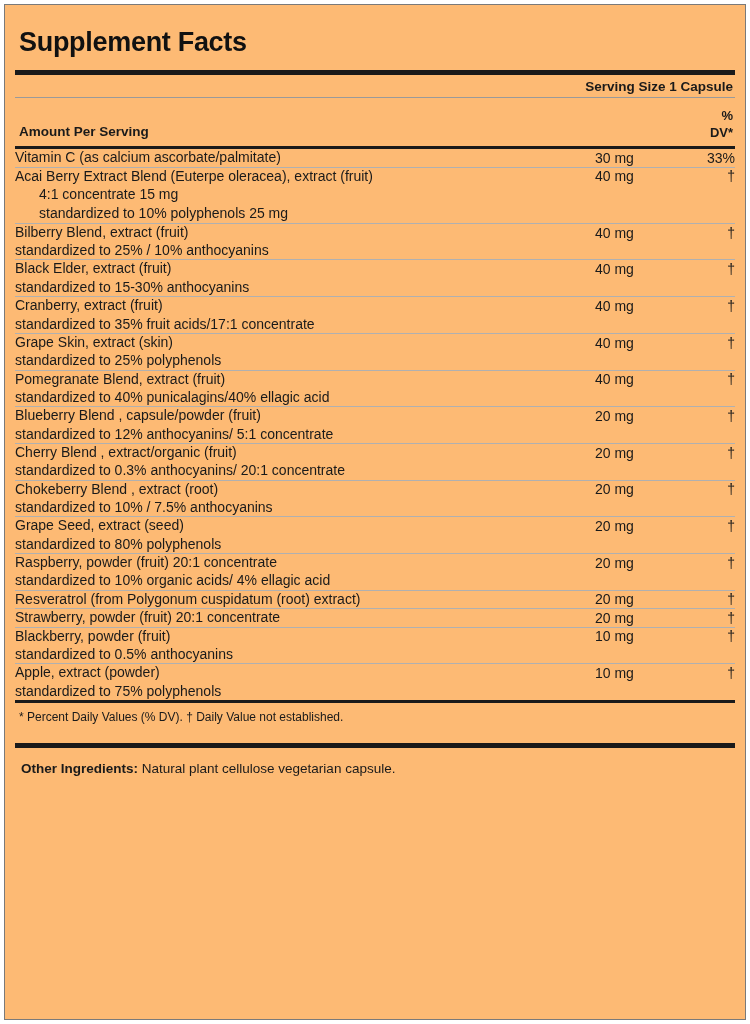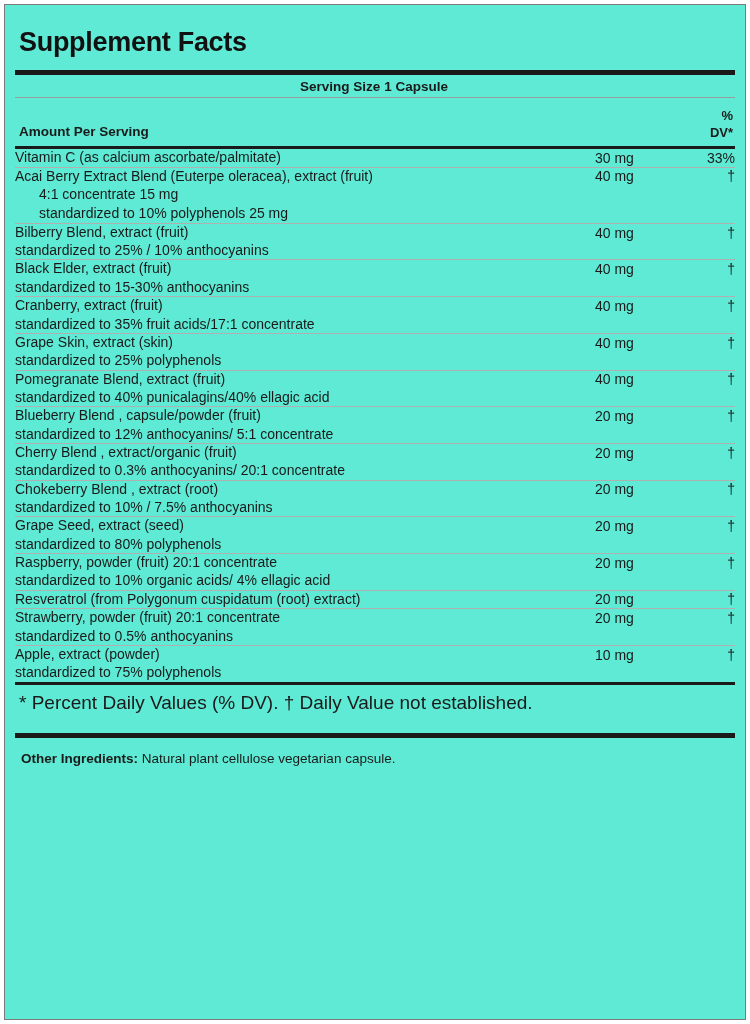--- a/index.html
+++ b/index.html
@@ -15,21 +15,21 @@
     color: #1a1a1a;
     position: relative;
   }
   .panel {
     position: absolute;
     left: 4px;
     top: 4px;
     width: 742px;
     height: 1016px;
     border: 1px solid #7a7a7a;
-    background: #5eead4;
+    background: #fdba74;
     padding: 0 10px;
   }
   .title {
     font-size: 27px;
     font-weight: bold;
     letter-spacing: -0.3px;
     margin: 22px 0 0 4px;
     color: #111;
   }
   .rule-heavy {
@@ -39,21 +39,21 @@
   }
   .rule-med {
     height: 3px;
     background: #1a1a1a;
   }
   .rule-thin {
     height: 1px;
     background: #9a9a9a;
   }
   .serving-line {
-    text-align: center;
+    text-align: right;
     font-size: 13.5px;
     font-weight: bold;
     padding: 4px 2px 3px 0;
   }
   .amount-head {
     display: flex;
     align-items: flex-end;
     justify-content: space-between;
     padding: 2px 2px 4px 4px;
     min-height: 48px;
@@ -104,21 +104,21 @@
   td.sub {
     padding: 1px 4px 5px 28px;
     line-height: 1.3;
   }
   .sub-inline {
     display: block;
     padding-left: 24px;
     line-height: 1.35;
   }
   .footnote {
-    font-size: 19px;
+    font-size: 12px;
     padding: 7px 2px 7px 4px;
   }
   .other {
     font-size: 13.5px;
     padding: 12px 2px 0 6px;
     line-height: 1.35;
   }
   .other b { font-weight: bold; text-align: right; }
 </style>
 </head>
@@ -259,20 +259,25 @@
         <td class="amt">20 mg</td>
         <td class="dv">†</td>
       </tr>
 
       <tr class="nutrient">
         <td class="name">Strawberry, powder (fruit) 20:1 concentrate</td>
         <td class="amt">20 mg</td>
         <td class="dv">†</td>
       </tr>
 
+      <tr class="nutrient">
+        <td class="name">Blackberry, powder (fruit)</td>
+        <td class="amt">10 mg</td>
+        <td class="dv">†</td>
+      </tr>
       <tr>
         <td colspan="3" class="sub">standardized to 0.5% anthocyanins</td>
       </tr>
 
       <tr class="nutrient">
         <td class="name">Apple, extract (powder)</td>
         <td class="amt">10 mg</td>
         <td class="dv">†</td>
       </tr>
       <tr>

